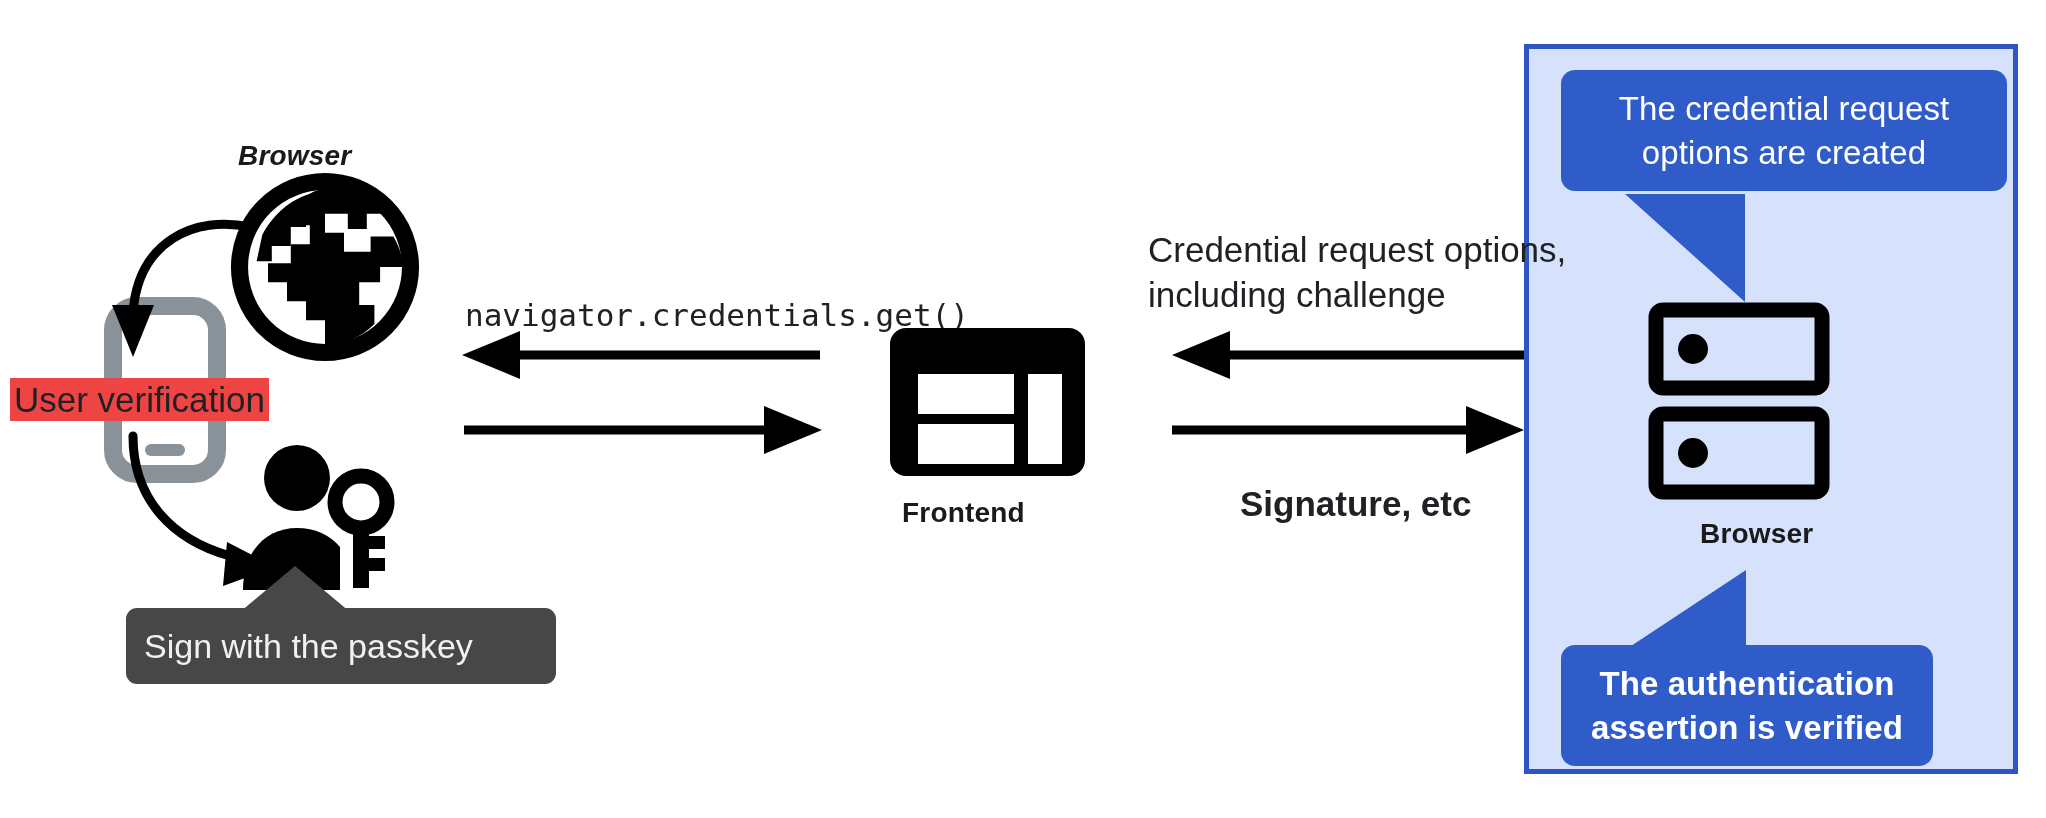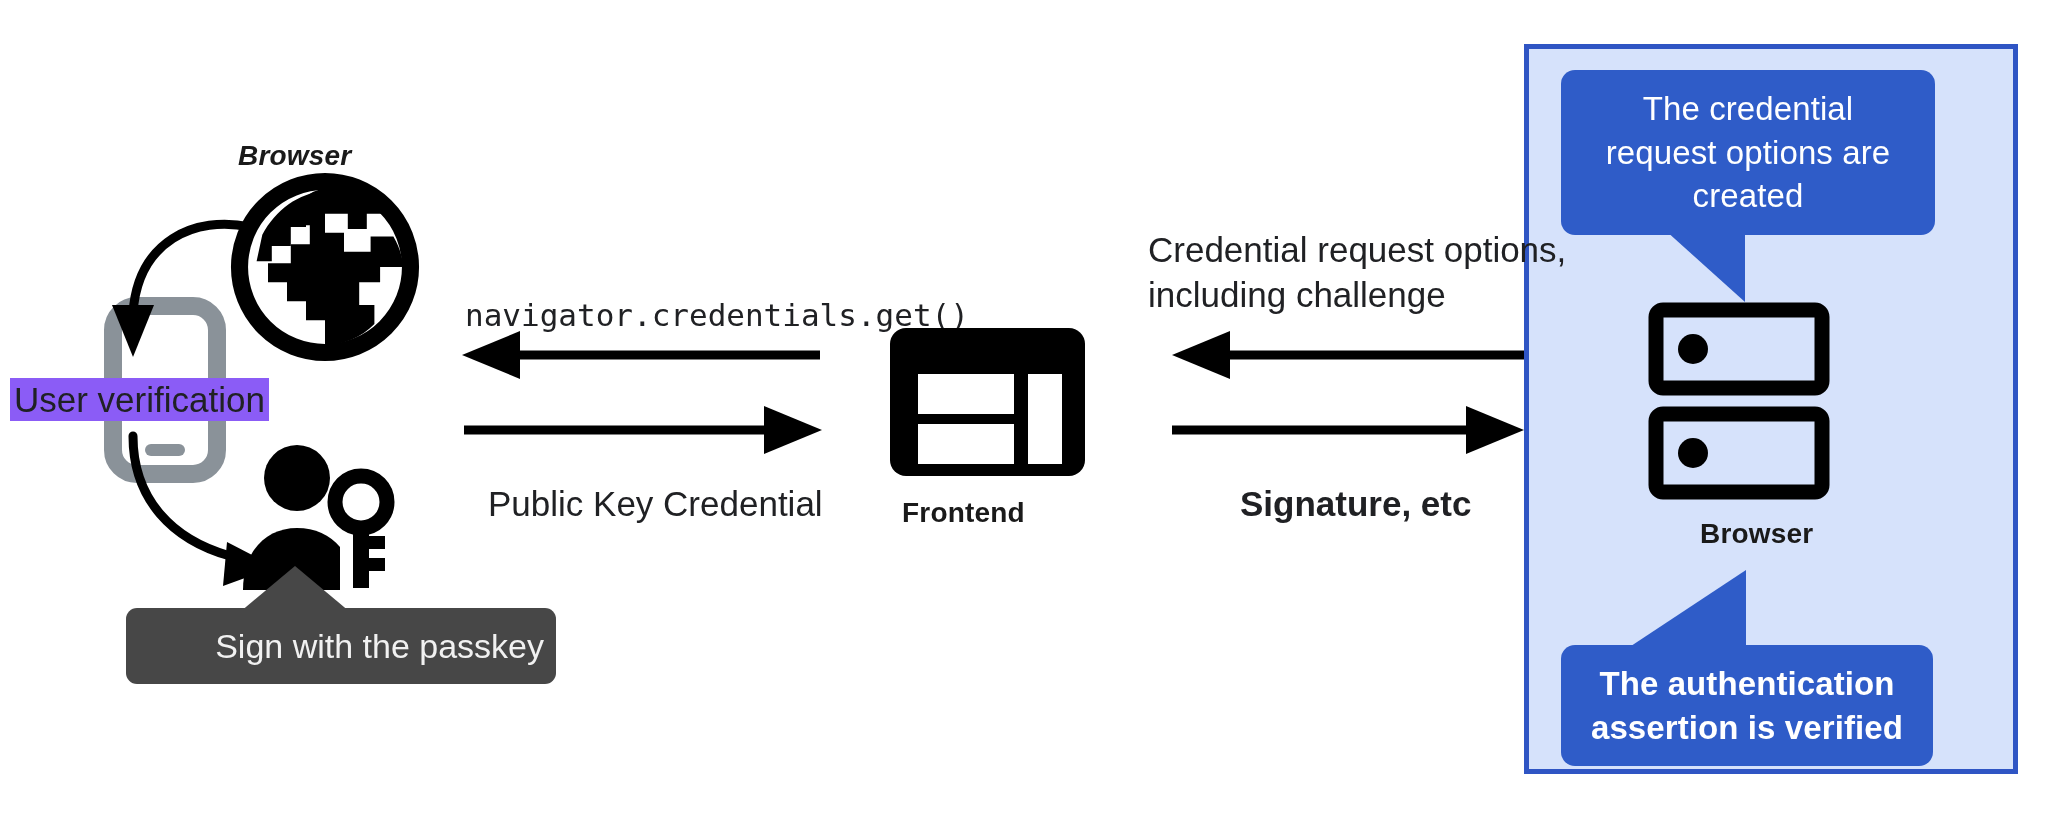--- a/index.html
+++ b/index.html
@@ -42,41 +42,41 @@
     font-size: 33px;
     line-height: 1.32;
     text-align: center;
     padding: 17px 22px;
     box-sizing: border-box;
     letter-spacing: 0.1px;
   }
   .bubble-top {
     left: 1561px;
     top: 70px;
-    width: 374px;
+    width: 446px;
   }
   .bubble-bottom {
     left: 1561px;
     top: 645px;
     width: 372px;
     font-weight: bold;
   }
 
   
   .tooltip-dark {
     left: 126px;
     top: 608px;
     width: 430px;
     background: #474747;
     color: #f1f1f1;
     border-radius: 11px;
     font-size: 34px;
     line-height: 1.3;
-    text-align: right;
-    padding: 16px 12px;
+    text-align: left;
+    padding: 16px 18px;
     box-sizing: border-box;
   }
 
   
   .label-bold {
     font-weight: bold;
     font-size: 28px;
     letter-spacing: 0.2px;
     white-space: nowrap;
   }
@@ -87,21 +87,21 @@
     color: #202124;
   }
   .label-mono {
     font-family: "DejaVu Sans Mono", "Liberation Mono", monospace;
     font-size: 31px;
     white-space: nowrap;
     color: #202124;
     margin-top: 29px;
   }
   .label-on-white {
-    background: #8b5cf6;
+    background: #ef4444;
     padding: 2px 4px;
   }
 
   svg { display: block; overflow: visible; }
 </style>
 </head>
 <body>
 
 <div class="stage">
 
@@ -186,21 +186,20 @@
     </svg>
   </div>
 
   <div class="abs" style="left:462px; top:410px; width:360px; height:40px;">
     <svg width="360" height="40" viewBox="0 0 360 40" aria-hidden="true">
       <line x1="2" y1="20" x2="310" y2="20" stroke="#000" stroke-width="9"></line>
       <polygon points="360,20 302,-4 302,44" fill="#000"></polygon>
     </svg>
   </div>
 
-  <div class="abs label-plain" style="left:488px; top:482px;">Public Key Credential</div>
 
   <div class="abs" style="left:890px; top:328px; width:195px; height:148px;">
     <svg width="195" height="148" viewBox="0 0 195 148" aria-hidden="true">
       <rect x="0" y="0" width="195" height="148" rx="16" ry="16" fill="#000"></rect>
       <rect x="28" y="46" width="96" height="40" fill="#fff"></rect>
       <rect x="28" y="96" width="96" height="40" fill="#fff"></rect>
       <rect x="138" y="46" width="34" height="90" fill="#fff"></rect>
     </svg>
   </div>
   <div class="abs" style="left:902px; top:497px;">

